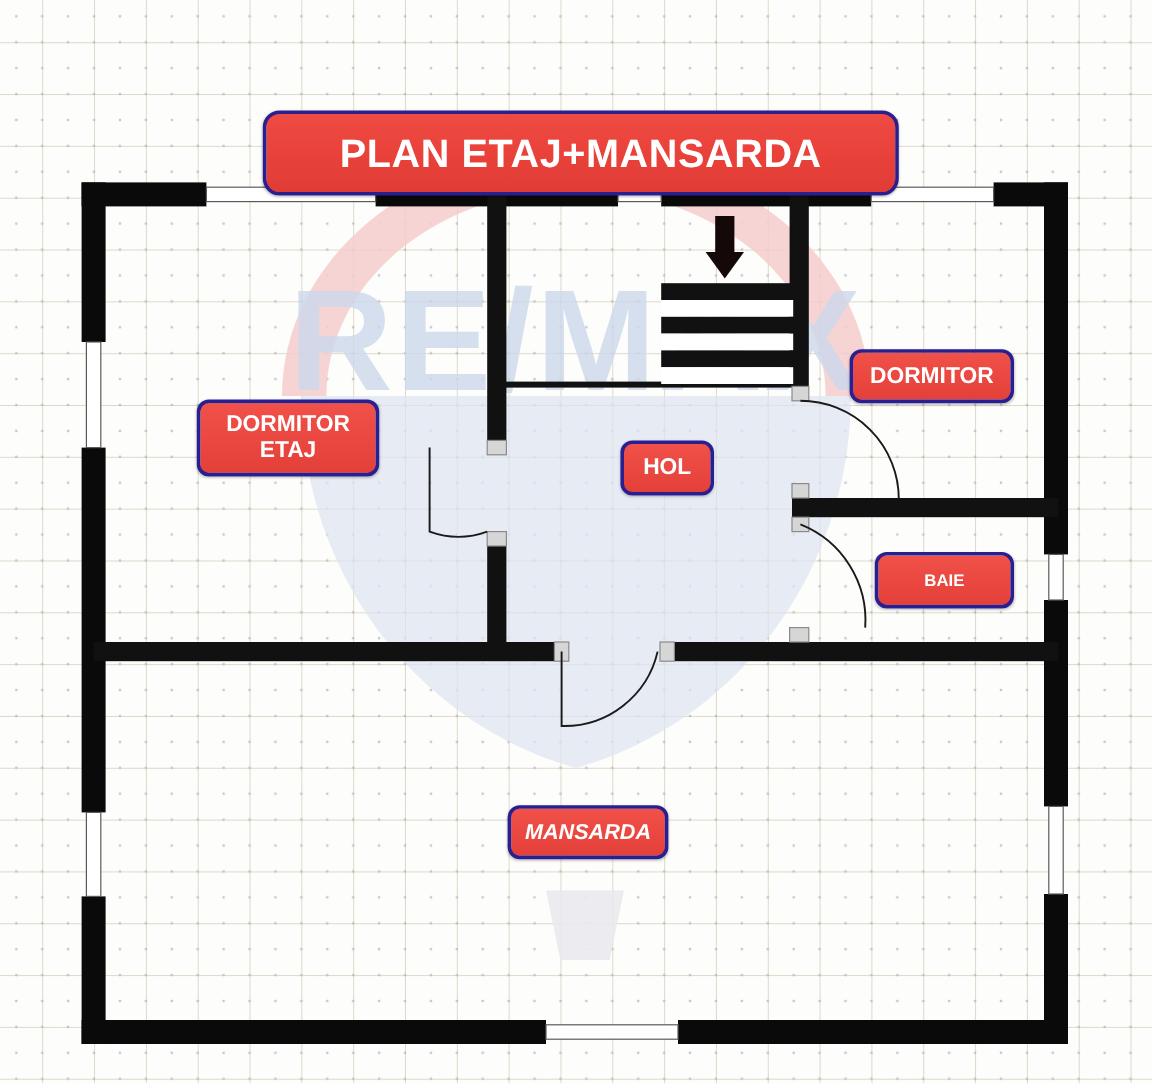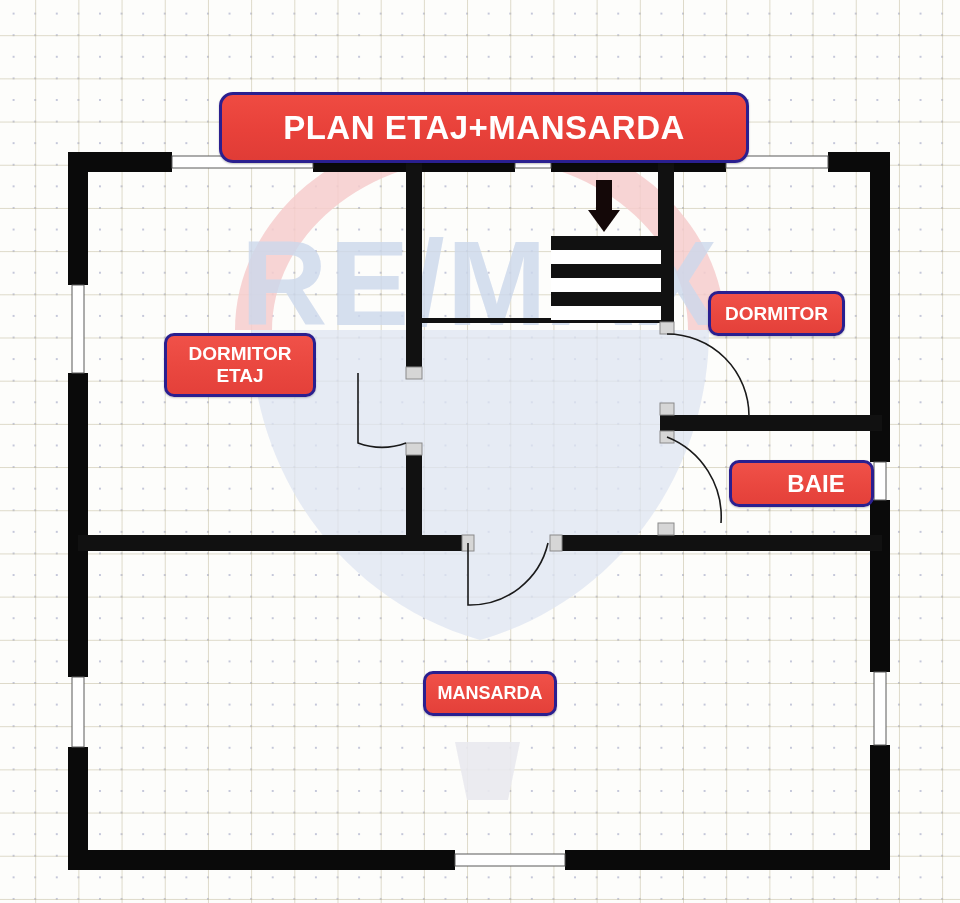--- a/index.html
+++ b/index.html
@@ -52,22 +52,22 @@
     border-radius:10px;
     color:#ffffff;
     font-weight:bold;
     line-height:1.15;
     text-align:right;
     box-shadow:0 1px 2px rgba(0,0,0,.22);
   }
   #label-dormitor-mare{left:164px;top:333px;width:146px;height:58px;font-size:19px;}
   #label-dormitor{left:708px;top:291px;width:131px;height:39px;font-size:19px;}
   #label-hol{left:517px;top:367px;width:72px;height:40px;font-size:19px;}
-  #label-baie{left:729px;top:460px;width:110px;height:41px;font-size:24px;padding-left:29px;}
-  #label-mansarda{left:423px;top:671px;width:128px;height:39px;font-size:18px;}
+  #label-baie{left:729px;top:460px;width:110px;height:41px;font-size:14px;}
+  #label-mansarda{left:423px;top:671px;width:128px;height:39px;font-size:18px;font-style:italic;}
 
   
   #floorplan{position:absolute;left:0;top:0;width:960px;height:903px;}
 </style>
 </head>
 <body>
 
 <div id="stage">
 
   <svg id="watermark" viewBox="0 0 960 903">
@@ -175,20 +175,23 @@
 
   <div class="room-label" id="label-dormitor-mare">
     <span>DORMITOR</span>
     <span>ETAJ</span>
   </div>
 
   <div class="room-label" id="label-dormitor">
     <span>DORMITOR</span>
   </div>
 
+  <div class="room-label" id="label-hol">
+    <span>HOL</span>
+  </div>
 
   <div class="room-label" id="label-baie">
     <span>BAIE</span>
   </div>
 
   <div class="room-label" id="label-mansarda">
     <span>MANSARDA</span>
   </div>
 
 </div>

